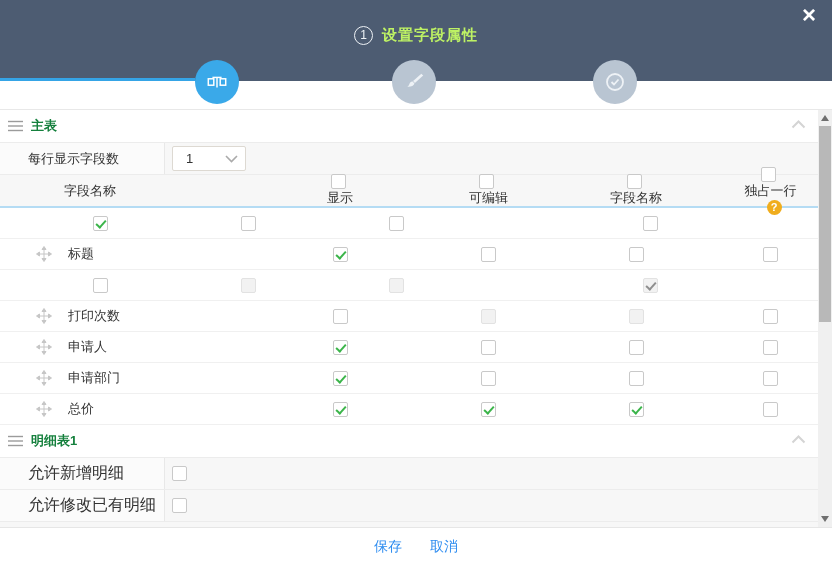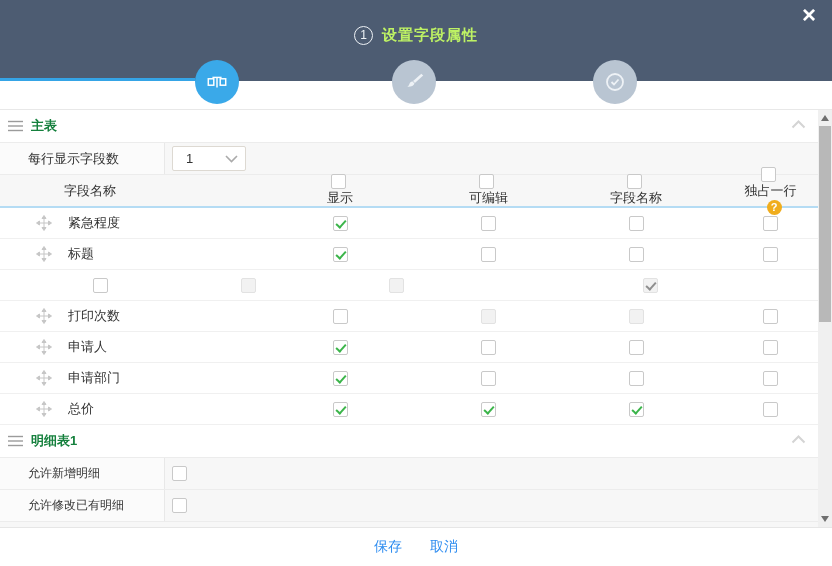--- a/index.html
+++ b/index.html
@@ -46,21 +46,21 @@
   .header-row { height:33px; background:#f7f7f7; border-bottom:2px solid #b5dcf4; font-size:13px; }
   .header-row .col-name { padding-left:38px; }
   .header-row .cb { margin-right:4px; }
 
   .data-row { height:31px; border-bottom:1px solid #f0f0f0; font-size:13px; background:#fff; }
   .data-row .col-name { padding-left:10px; }
   .field-name { margin-left:16px; }
 
   .detail-row { height:32px; display:flex; align-items:center; background:#f7f7f7; border-bottom:1px solid #ececec; }
   .detail-label-cell { width:165px; height:100%; display:flex; align-items:center; padding-left:28px;
-                       border-right:1px solid #e8e8e8; background:#fbfbfb; font-size:12px; }
+                       border-right:1px solid #e8e8e8; background:#fbfbfb; font-size:16px; }
   .detail-row .cb { margin-left:7px; }
   .sliver { height:5px; background:#f7f7f7; }
 
   
   .cb { width:15px; height:15px; border:1px solid #c9c9c9; border-radius:2px; background:#fff;
         display:inline-block; position:relative; flex:none; }
   .cb.checked::after, .cb.checked-disabled::after {
         content:""; position:absolute; left:2px; top:3px; width:8px; height:4px;
         border-left:2px solid #3bb54a; border-bottom:2px solid #3bb54a; transform:rotate(-48deg); }
   .cb.disabled, .cb.checked-disabled { background:#f2f2f2; border-color:#e2e2e2; }
@@ -162,33 +162,20 @@
         <span>字段名称</span>
       </div>
     <div class="col-c4">
         <span class="cb"></span>
         <span>独占一行</span>
         <span class="help-ic">?</span>
       </div>
   </div>
 
   <div class="grid-row data-row">
-    <div class="col-name">
-      <svg width="16" height="16" viewBox="0 0 16 16">
-          <g stroke="#c6c6c6" fill="#c6c6c6" stroke-width="1">
-            <line x1="8" y1="3" x2="8" y2="13"></line>
-            <line x1="3" y1="8" x2="13" y2="8"></line>
-            <polygon points="8,0.5 6,3.5 10,3.5"></polygon>
-            <polygon points="8,15.5 6,12.5 10,12.5"></polygon>
-            <polygon points="0.5,8 3.5,6 3.5,10"></polygon>
-            <polygon points="15.5,8 12.5,6 12.5,10"></polygon>
-          </g>
-        </svg>
-      <span class="field-name">紧急程度</span>
-    </div>
     <div class="col-c1">
         <span class="cb checked"></span>
       </div>
     <div class="col-c2">
         <span class="cb unchecked"></span>
       </div>
     <div class="col-c3">
         <span class="cb unchecked"></span>
       </div>
     <div class="col-c4">

